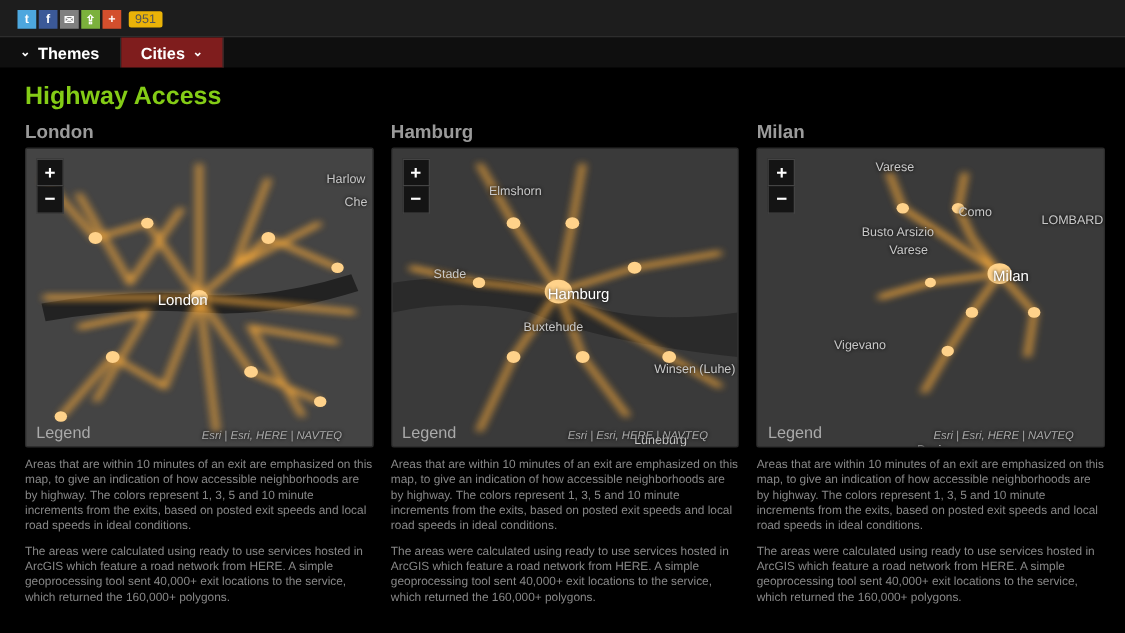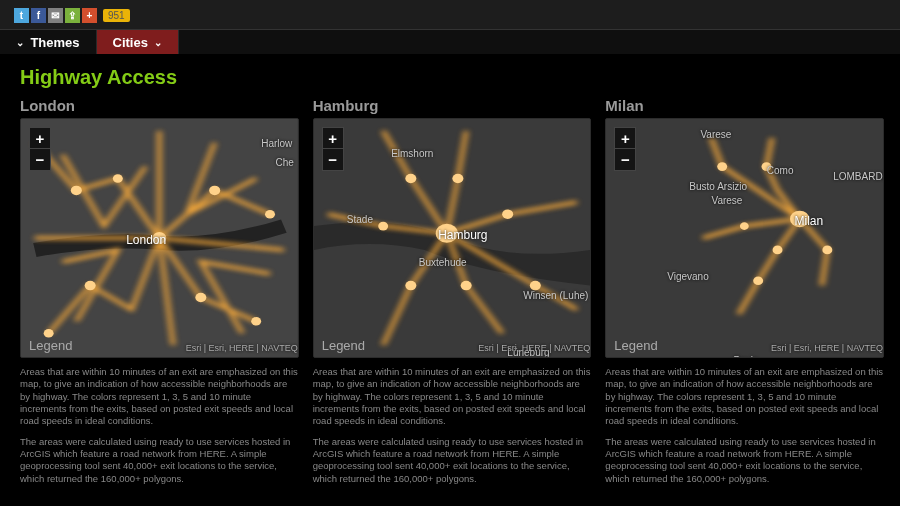--- a/index.html
+++ b/index.html
@@ -19,21 +19,21 @@
   .content { padding: 6px 16px 10px 20px; }
   h1.theme { font-size:20px; color:#84cc16; font-weight:bold; margin:6px 0 2px; }
   .row { display:flex; gap:14px; }
   .city-col { flex:1 1 0; min-width:0; }
   .city-name { color:#9a9a9a; font-size:15px; font-weight:bold; margin:6px 0 4px; }
   .map-box { position:relative; width:100%; height:240px; background:#3a3a3a; border-radius:2px; overflow:hidden; border:1px solid #2c2c2c; }
   .map-box svg { position:absolute; inset:0; width:100%; height:100%; }
   .zoom { position:absolute; top:8px; left:8px; display:flex; flex-direction:column; }
   .zbtn { width:22px; height:22px; background:#141414; color:#fff; border:1px solid #444; font-size:15px; font-weight:bold; display:flex; align-items:center; justify-content:center; cursor:pointer; }
   .zbtn + .zbtn { border-top:none; }
-  .attrib { position:absolute; bottom:4px; right:0; font-size:9px; color:#aaa; text-shadow:0 0 3px #000; }
+  .attrib { position:absolute; bottom:4px; right:24px; font-size:9px; color:#aaa; text-shadow:0 0 3px #000;font-style:italic; }
   .legend-link { position:absolute; bottom:4px; left:8px; font-size:13px; color:#aaa; cursor:pointer; }
   .map-label { position:absolute; font-size:10px; color:#c8c8c8; text-shadow:0 0 3px #000; pointer-events:none; }
   .map-label.main { font-size:12px; color:#fff; font-weight:500; }
   .desc { font-size:9.5px; line-height:1.3; color:#888; margin-top:8px; }
   .desc + .desc { margin-top:8px; }
 </style>
 </head>
 <body>
 
 <div class="top-bar">

